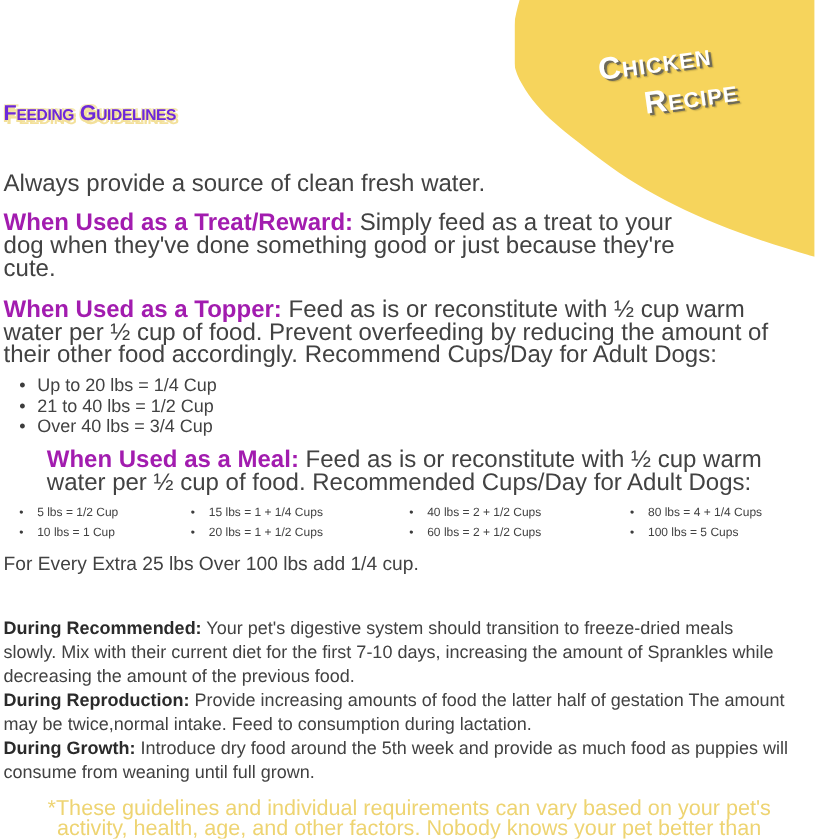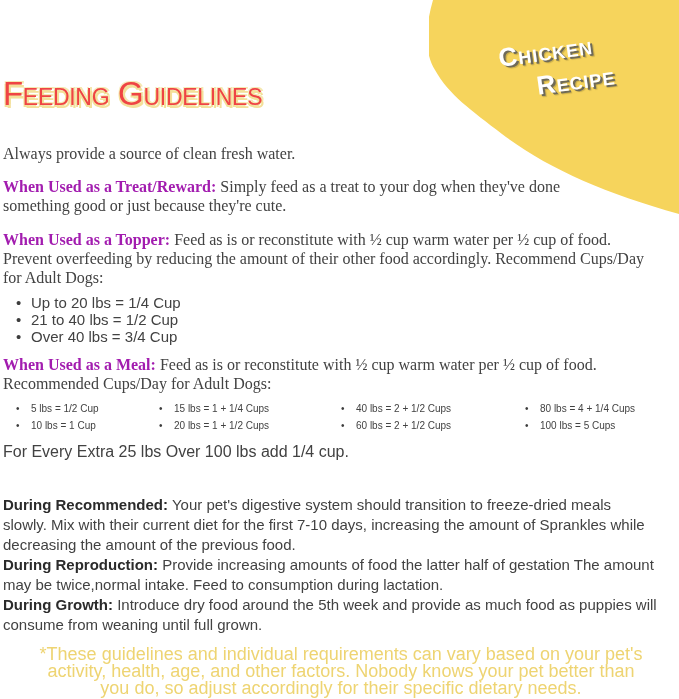--- a/index.html
+++ b/index.html
@@ -12,30 +12,30 @@
   .badge {
     position:absolute; left:500px; top:30px; width:170px;
     transform:rotate(-8deg);
     font-variant:small-caps; font-weight:800; font-size:26px; line-height:1.25;
     color:#ffffff; letter-spacing:1px;
     text-shadow:2px 2px 0 #6e6a58, 3px 3px 1px rgba(0,0,0,0.18);
   }
   .badge-l2 { padding-left:34px; }
   .content { position:absolute; left:3px; top:0; right:0; }
   .title {
-    margin:74px 0 0; font-size:33px; line-height:40px; font-weight:400;
-    font-variant:small-caps; letter-spacing:-0.3px; color:#ef4444;
+    margin:74px 0 0; font-size:18px; line-height:40px; font-weight:700;
+    font-variant:small-caps; letter-spacing:-0.3px; color:#6d28d9;
     text-shadow:2px 3px 0 #f3e09a, -1px 2px 0 #f3e09a, 2px -1px 0 #f5e8b0, -1px -1px 0 #f7eec4;
   }
   p { margin:0; }
-  .body-text { font-size:16px; line-height:19px;font-family:Liberation Serif, serif; }
+  .body-text { font-size:20px; line-height:19px; }
   .intro { margin-top:30px; }
   .sec-treat  { margin-top:14px; max-width:575px; }
   .sec-topper { margin-top:15px; max-width:655px; }
-  .sec-meal   { margin-top:10px; max-width:660px; }
+  .sec-meal   { margin-top:10px; max-width:660px;margin-left:36px; }
   .hy { color:#a21caf; font-weight:700; }
   ul { list-style:none; margin:0; padding:0; }
   .list1 { margin:7px 0 0 13px; font-size:15px; line-height:17px; }
   .blt { display:inline-block; width:15px; color:#3d3d3d; }
   .cols { margin:7px 0 0 13px; display:flex; font-size:10px; line-height:17px;gap:12px; }
   .col-1 { width:131px; } .col-2 { width:170px; } .col-3 { width:172px; } .col-4 { flex:1; }
   .extra { margin-top:8px; font-size:16px; line-height:19px; }
   .care { margin-top:34px; max-width:655px; font-size:15px; line-height:20px; }
   .care b { color:#2b2b2b; }
   .disclaimer {

